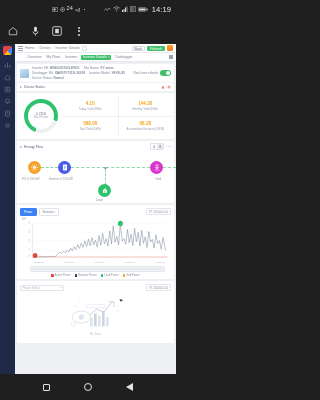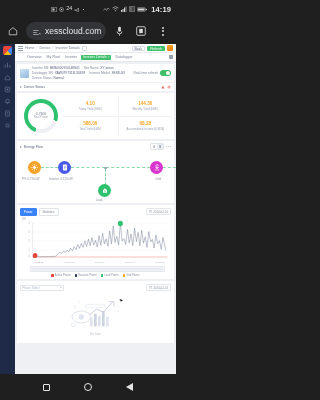--- a/index.html
+++ b/index.html
@@ -7,21 +7,21 @@
     font-family:"Liberation Sans", sans-serif; }
 
   
   .statusbar { height:18px; background:#1f1f1f; display:flex; align-items:center;
     padding:0 5px; color:#e8e8e8; }
   .sb-left { flex:1; display:flex; align-items:center; gap:2px; justify-content:flex-end;
     padding-right:18px; }
   .sb-right { display:flex; align-items:center; gap:2px; }
   .sb-ico { font-size:5px; line-height:1; opacity:.92; display:inline-block; }
   .sb-ico svg { display:block; }
-  .sb-time { font-size:7.5px; font-weight:bold; letter-spacing:.1px; margin-left:2px; }
+  .sb-time { font-size:7.5px; font-weight:normal; letter-spacing:.1px; margin-left:2px; }
 
   
   .toolbar { height:26px; background:#1f1f1f; display:flex; align-items:center;
     padding:0 4px; gap:4px; }
   .tb-btn { width:18px; height:18px; display:flex; align-items:center;
     justify-content:center; color:#dcdcdc; }
   .omnibox { flex:1; height:18px; background:#333438; border-radius:10px;
     display:flex; align-items:center; padding:0 7px; gap:4px; overflow:hidden; }
   .omni-ico { flex:none; color:#c4c7c5; }
   .omni-url { font-size:8.5px; color:#e8eaed; white-space:nowrap; }
@@ -280,29 +280,20 @@
     <span class="sb-time">14:19</span>
   </div>
 </div>
 
 <div class="toolbar">
   <div class="tb-btn">
     <svg width="10" height="10" viewBox="0 0 16 16">
         <path d="M2 7.5 L8 2.5 L14 7.5 V14 H2 Z" fill="none" stroke="#dcdcdc" stroke-width="1.2" stroke-linejoin="round"></path>
       </svg>
   </div>
-  <div class="omnibox">
-    <span class="omni-ico">
-      <svg width="8" height="7" viewBox="0 0 14 12">
-          <path d="M1 2.5 H9 M1 6 H6 M1 9.5 H9" stroke="#c4c7c5" stroke-width="1.2" stroke-linecap="round"></path>
-          <path d="M10.5 7 L13 9.5 M13 7 L10.5 9.5" stroke="#c4c7c5" stroke-width="1"></path>
-        </svg>
-    </span>
-    <span class="omni-url">xesscloud.com</span>
-  </div>
   <div class="tb-btn">
     <svg width="9" height="11" viewBox="0 0 12 16">
         <rect x="4" y="1" width="4" height="7.5" rx="2" fill="#dcdcdc"></rect>
         <path d="M2.5 8 A3.5 3.5 0 0 0 9.5 8" fill="none" stroke="#dcdcdc" stroke-width="1.2"></path>
         <path d="M6 11.5 V14" stroke="#dcdcdc" stroke-width="1.2"></path>
       </svg>
   </div>
   <div class="tb-btn">
     <svg width="10" height="10" viewBox="0 0 14 14">
         <rect x="1" y="1" width="12" height="12" rx="1.5" fill="none" stroke="#dcdcdc" stroke-width="1.2"></rect>

